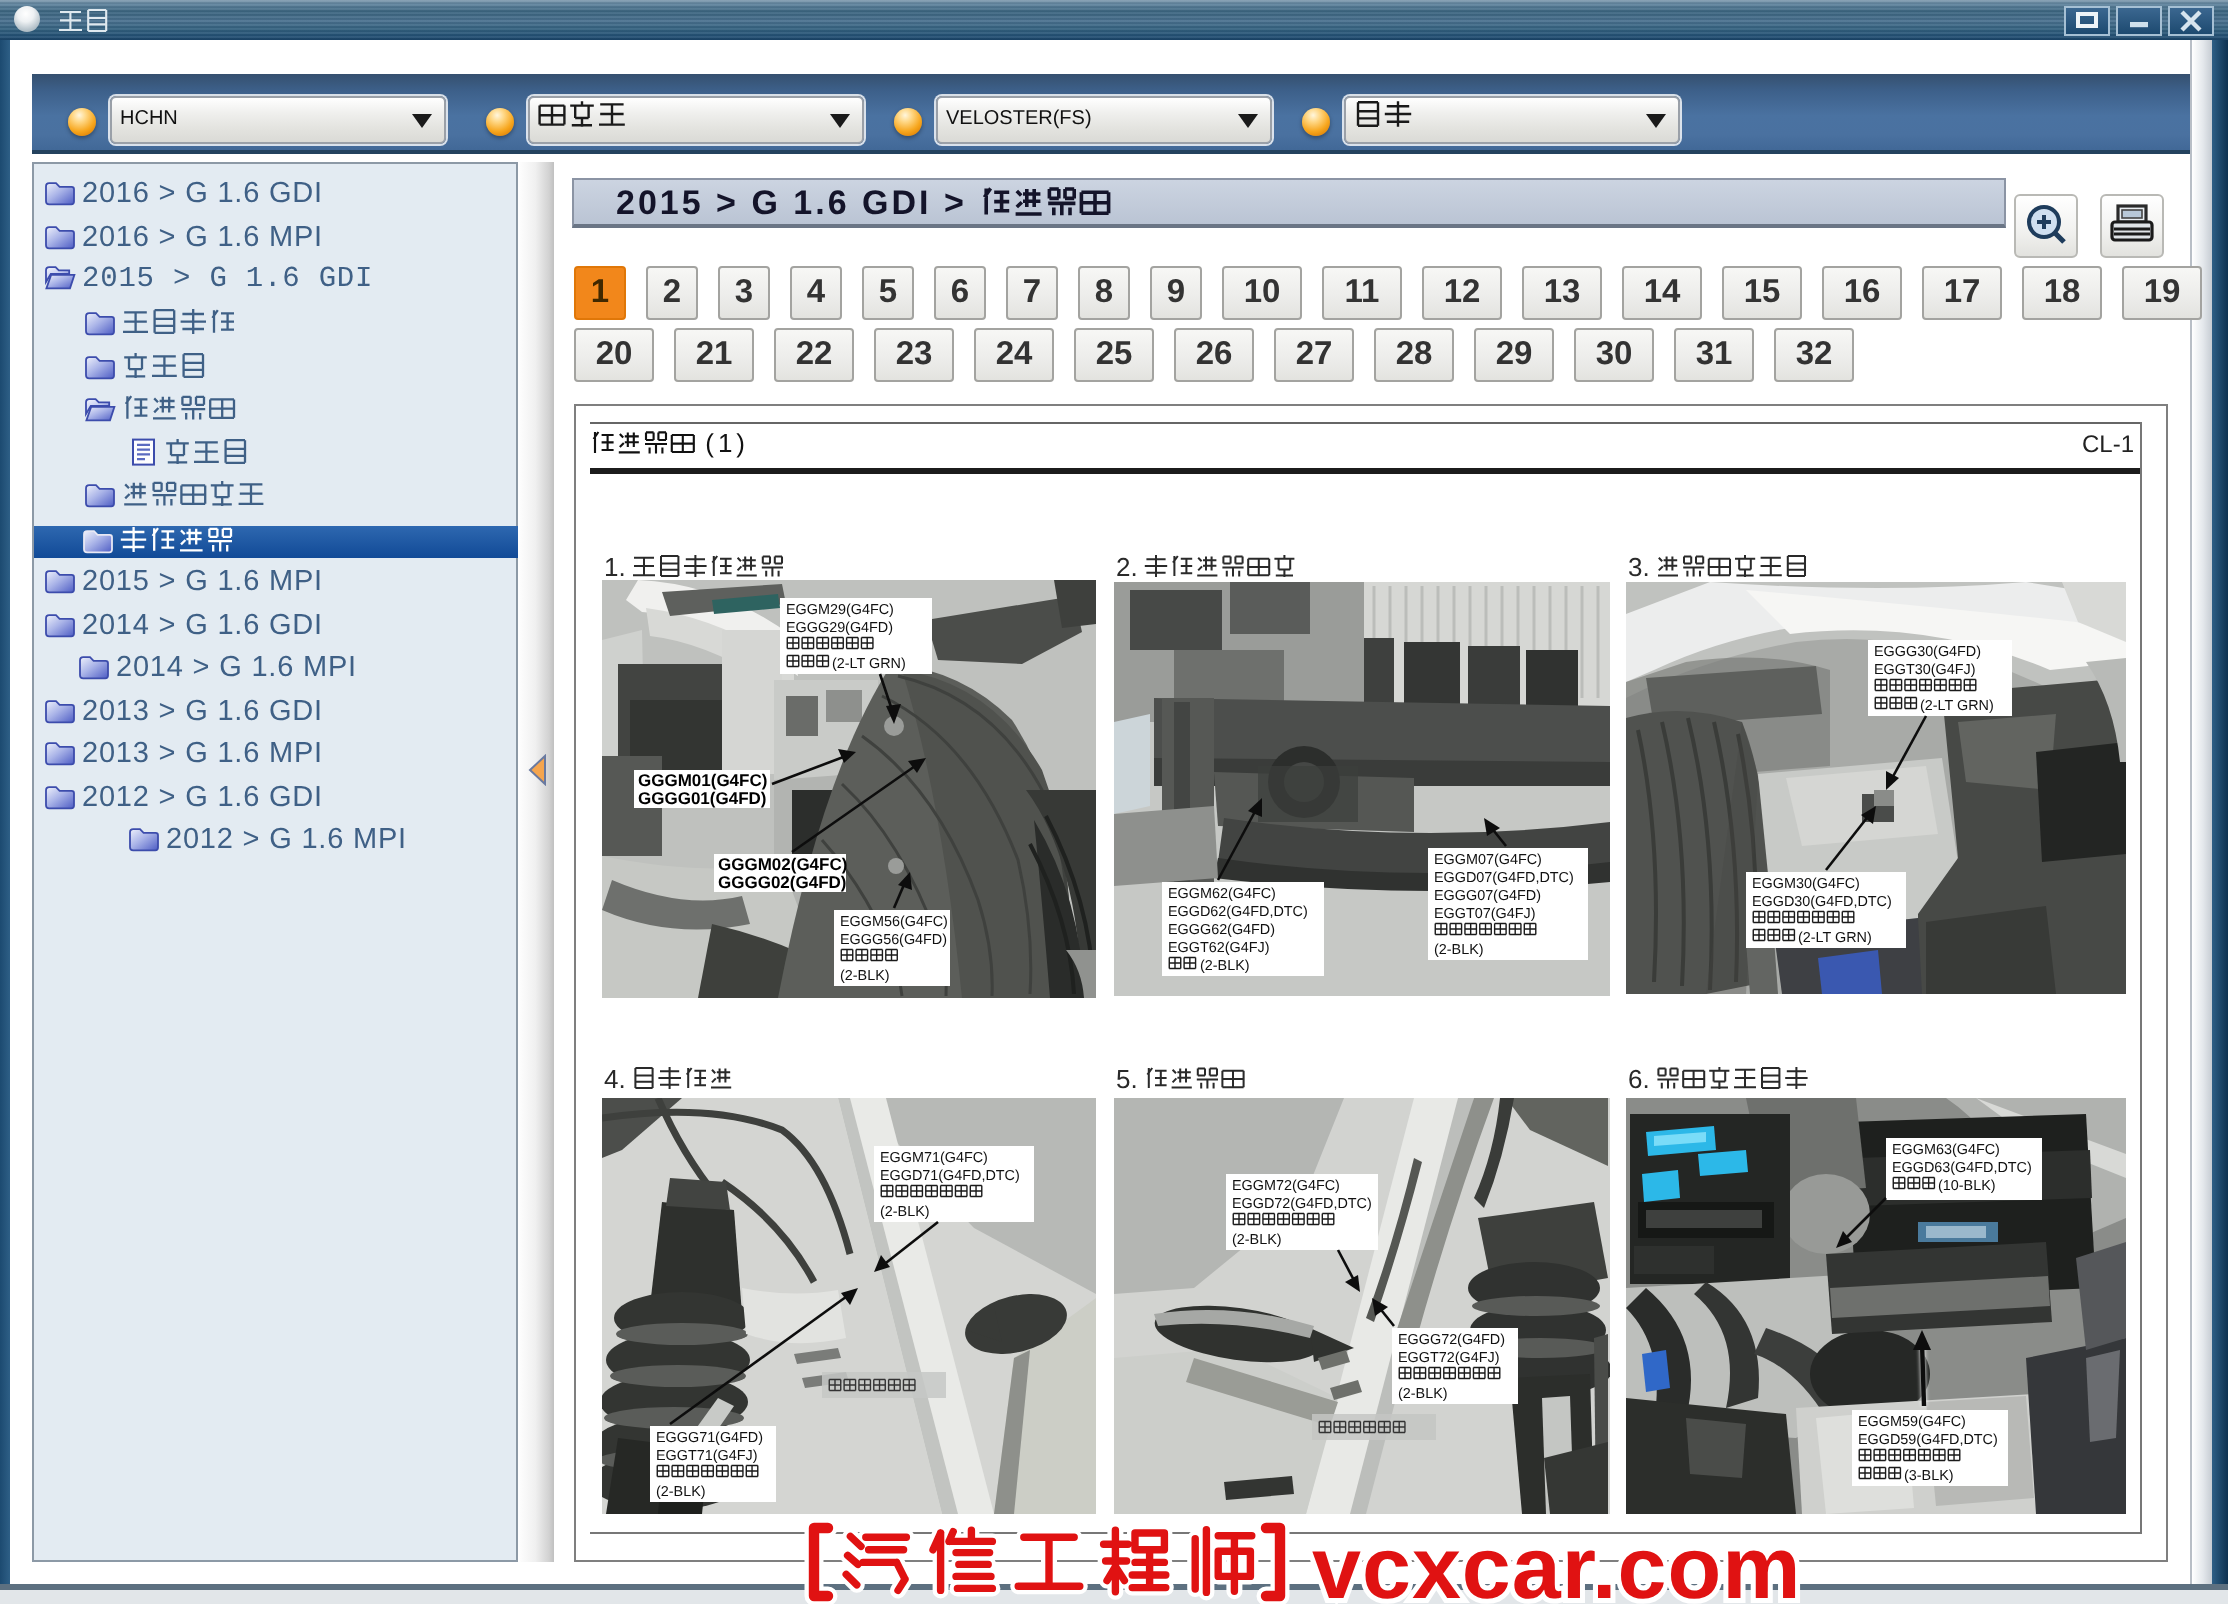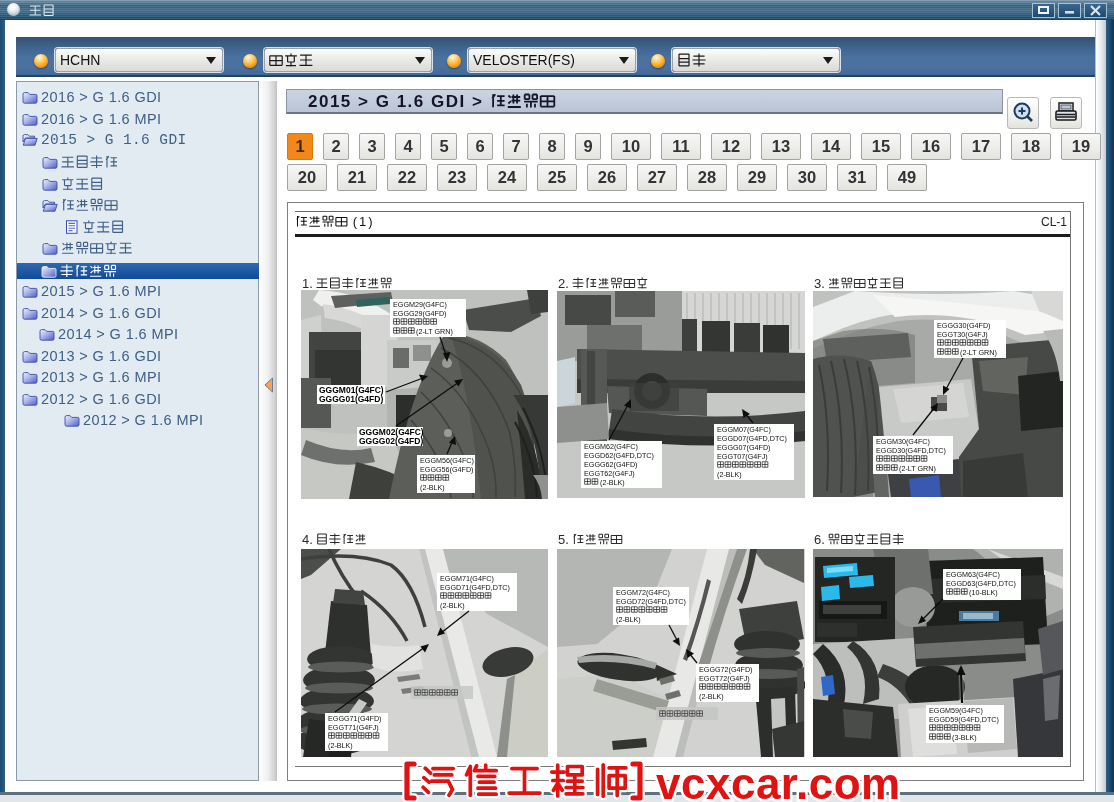--- a/index.html
+++ b/index.html
@@ -29,21 +29,21 @@
 
 
 #toolbar { left:16px; top:37px; width:1079px; height:40px;
   background:linear-gradient(180deg,#35506f 0%,#3d608a 22%,#4a72a1 55%,#4a71a0 80%,#416897 100%);
   border-bottom:2px solid #24425e; }
 .ball { top:54px; width:14px; height:14px; border-radius:50%;
   background:radial-gradient(circle at 40% 26%, #fff6dd 0%, #ffd887 25%, #f7a71f 60%, #e38708 82%, #cc7503 100%);
   box-shadow:0 1px 2px rgba(0,0,0,.35); }
 .combo { top:48px; width:168px; height:24px; background:linear-gradient(180deg,#ffffff 0%,#efefed 35%,#e3e3df 70%,#dadad6 100%);
   border:1px solid #9aa0a8; border-radius:3px; box-shadow:0 0 0 1px rgba(255,255,255,.8);
-  font-size:14px; color:#111; line-height:22px; padding-left:4px; }
+  font-size:10px; color:#111; line-height:22px; padding-left:4px; }
 .combo:after { content:""; position:absolute; right:6px; top:8px; width:0; height:0;
   border-left:5.5px solid transparent; border-right:5.5px solid transparent; border-top:7px solid #1a1a1a; }
 #ball1 { left:34px; } #combo1 { left:55px; }
 #ball2 { left:243px; } #combo2 { left:264px; }
 #ball3 { left:447px; } #combo3 { left:468px; }
 #ball4 { left:651px; } #combo4 { left:672px; }
 
 
 #sidebar { left:16px; top:81px; width:243px; height:700px; background:#e3ebf2; border:1px solid #8c99a6; }
 .trow { position:absolute; height:21px; line-height:21px; font-size:14.5px; letter-spacing:0.4px; color:#3f6086; white-space:nowrap; }
@@ -258,21 +258,21 @@
     <div class="pb pb2">22</div>
     <div class="pb pb2">23</div>
     <div class="pb pb2">24</div>
     <div class="pb pb2">25</div>
     <div class="pb pb2">26</div>
     <div class="pb pb2">27</div>
     <div class="pb pb2">28</div>
     <div class="pb pb2">29</div>
     <div class="pb pb2">30</div>
     <div class="pb pb2">31</div>
-    <div class="pb pb2">49</div>
+    <div class="pb pb2">32</div>
 </div>
 
 <div class="abs" id="pagebox"></div>
 <div class="abs" id="dochead-top"></div>
 <div class="abs" id="dochead-text"><svg style="vertical-align:-2px" width="54" height="14">
       <path d="M2.5 2.0 L2.5 12.5 M4.2 2.0 L1.8 5.5 M5.8 3.5 L11.8 3.5 M5.8 7.2 L11.8 7.2 M5.8 11.0 L11.8 11.0 M8.8 3.5 L8.8 11.0 M14.9 3.0 L16.6 4.8 M14.4 12.2 L24.9 12.2 M14.9 9.5 L16.9 7.5 M18.9 2.2 L18.9 9.5 M17.4 4.2 L24.4 4.2 M17.4 7.1 L24.4 7.1 M21.9 2.2 L21.9 9.5 M28.0 2.2 L31.8 2.2 M28.0 2.2 L28.0 6.0 M31.8 2.2 L31.8 6.0 M28.0 6.0 L31.8 6.0 M34.2 2.2 L38.0 2.2 M34.2 2.2 L34.2 6.0 M38.0 2.2 L38.0 6.0 M34.2 6.0 L38.0 6.0 M27.5 8.0 L38.5 8.0 M29.8 9.8 L29.8 12.8 M33.0 8.0 L33.0 12.8 M36.2 9.8 L36.2 12.8 M40.9 3.5 L51.9 3.5 M40.9 3.5 L40.9 12.0 M51.9 3.5 L51.9 12.0 M40.9 12.0 L51.9 12.0 M46.4 3.5 L46.4 12.0 M40.9 7.8 L51.9 7.8" stroke="#111" stroke-width="1.06" fill="none"></path>
     </svg> <span style="letter-spacing:2px">(1)</span></div>
 <div class="abs" id="dochead-cl">CL-1</div>
 <div class="abs" id="dochead-rule"></div>
 <div class="abs" id="doc-right"></div>

